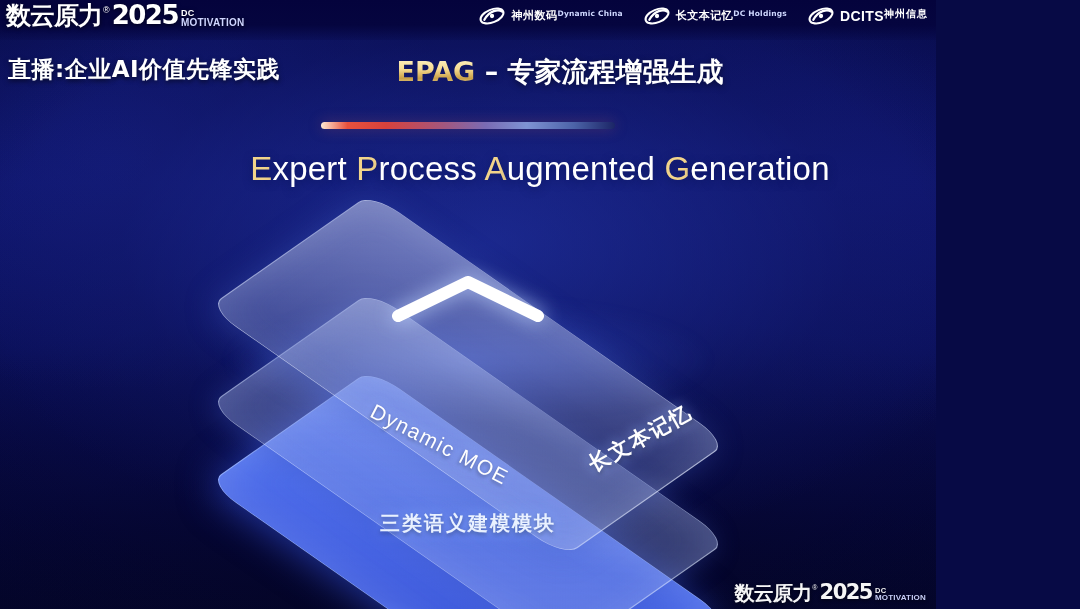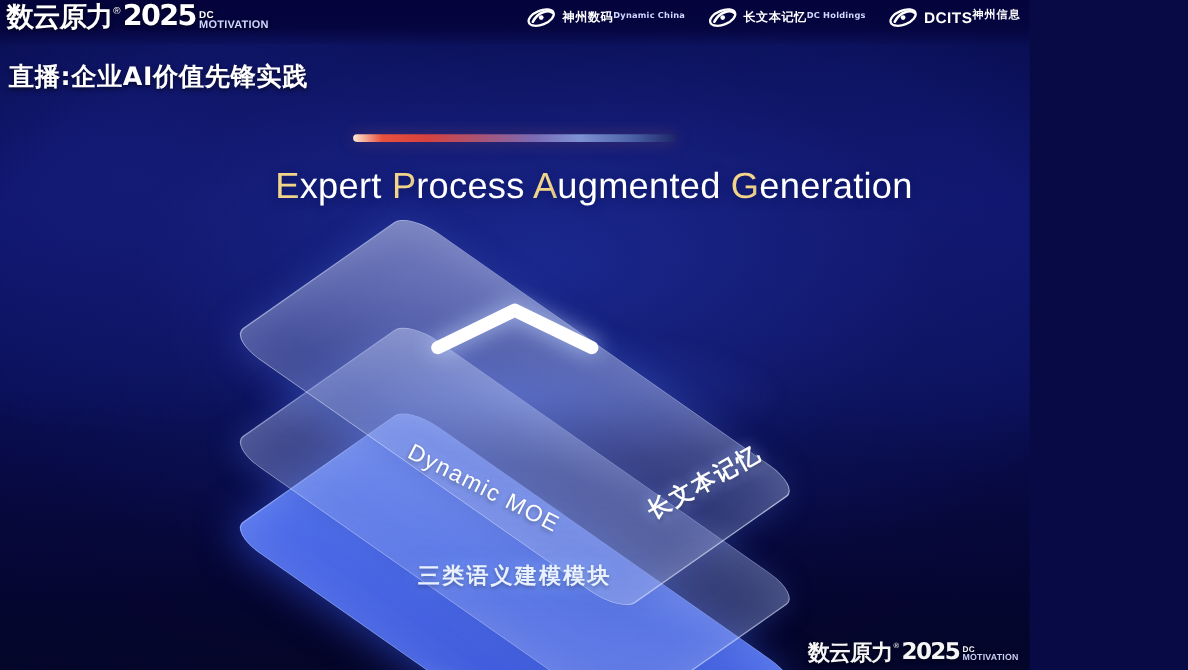--- a/index.html
+++ b/index.html
@@ -248,20 +248,23 @@
         <circle cx="22" cy="18" r="3.4" fill="#ffffff"></circle>
       </svg>
       <span class="logo-txt">
         <span class="logo-en-big">DCITS</span>
         <span class="logo-cn-sm">神州信息</span>
       </span>
     </div>
 
   </div>
 
+  <div class="title-main">
+    <span class="gold">EPAG</span><span class="wh"> – </span><span class="wh">专家流程增强生成</span>
+  </div>
 
   <div class="divider"></div>
 
   <div class="subtitle">
     <span><span class="cap">E</span><span class="rest">xpert</span></span>
     <span><span class="cap">P</span><span class="rest">rocess</span></span>
     <span><span class="cap">A</span><span class="rest">ugmented</span></span>
     <span><span class="cap">G</span><span class="rest">eneration</span></span>
   </div>
 

